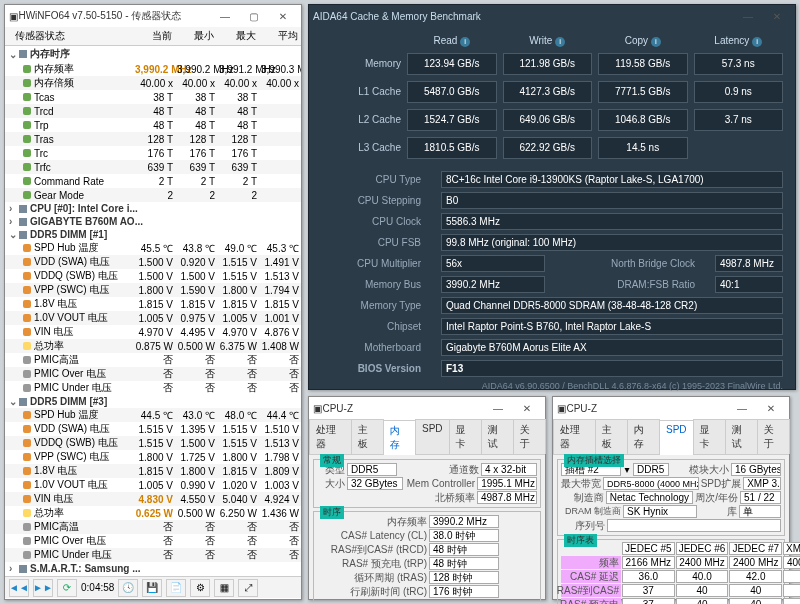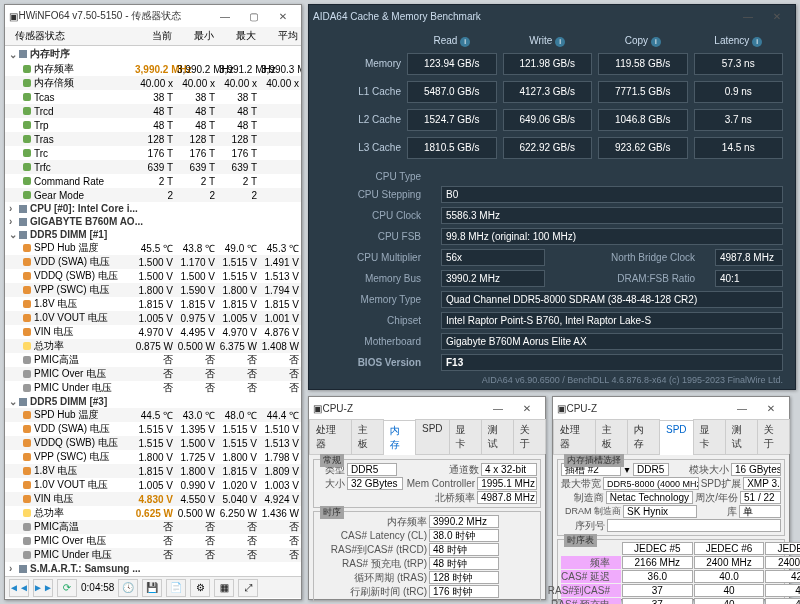--- a/index.html
+++ b/index.html
@@ -45,26 +45,26 @@
 
 
 .cpuz{width:238px;height:204px;background:#f0f0f0}
 #cpuz1{left:308px;top:396px}
 #cpuz2{left:552px;top:396px}
 .cpuz .tabs{display:flex;background:#fff;border-bottom:1px solid #ccc;font-size:10px}
 .cpuz .tab{padding:3px 6px;border:1px solid #ccc;border-bottom:none;margin-right:-1px;background:#e8e8e8;color:#333}
 .cpuz .tab.active{background:#fff;color:#06c;position:relative;top:1px}
 .cpuz .panel{padding:4px;font-size:10px}
 .fieldset{border:1px solid #bbb;margin-bottom:3px;padding:2px 3px;position:relative}
-.fieldset>.legend{position:absolute;top:-6px;left:6px;background:#a3a3a3;padding:0 3px;font-size:9px;color:#333}
+.fieldset>.legend{position:absolute;top:-6px;left:6px;background:#14b8a6;padding:0 3px;font-size:9px;color:#333}
 .crow{display:flex;align-items:center;gap:2px;margin:1px 0;height:13px}
 .crow .cl{color:#555;text-align:right;white-space:nowrap}
 .crow .cv{border:1px solid #aaa;background:#fff;padding:0 3px;height:13px;display:flex;align-items:center;white-space:nowrap;overflow:hidden}
 .tbl{display:grid;grid-template-columns:60px 1fr 1fr 1fr 1fr;gap:1px;font-size:9px}
-.tbl>div{border:1px solid #aaa;background:#fff;padding:0 11px;height:13px;display:flex;align-items:center;justify-content:center;white-space:nowrap}
+.tbl>div{border:1px solid #aaa;background:#fff;padding:0 2px;height:13px;display:flex;align-items:center;justify-content:center;white-space:nowrap}
 .tbl>.th{background:#f0abfc;border:none;justify-content:flex-end;color:#555}
 .ibtn{width:10px;height:10px;border-radius:50%;background:#3a7a9a;color:#fff;display:inline-flex;align-items:center;justify-content:center;font-size:8px}
 </style>
 </head>
 <body>
 
 <div id="hwinfo" class="win">
   <div class="titlebar">
     <span>▣</span>
     <span class="title">HWiNFO64 v7.50-5150 - 传感器状态</span>
@@ -175,21 +175,21 @@
       <div class="row">
         <span class="lbl"><span class="ico" style="background:#e69138"></span>SPD Hub 温度</span>
         <span>45.5 ℃</span>
         <span>43.8 ℃</span>
         <span>49.0 ℃</span>
         <span>45.3 ℃</span>
       </div>
       <div class="row alt">
         <span class="lbl"><span class="ico" style="background:#e69138"></span>VDD (SWA) 电压</span>
         <span>1.500 V</span>
-        <span>1.170 V</span>
+        <span>0.920 V</span>
         <span>1.515 V</span>
         <span>1.491 V</span>
       </div>
       <div class="row">
         <span class="lbl"><span class="ico" style="background:#e69138"></span>VDDQ (SWB) 电压</span>
         <span>1.500 V</span>
         <span>1.500 V</span>
         <span>1.515 V</span>
         <span>1.513 V</span>
       </div>
@@ -387,28 +387,28 @@
           <div class="lbl">L2 Cache</div>
           <div class="bench-cell">1524.7 GB/s</div>
           <div class="bench-cell">649.06 GB/s</div>
           <div class="bench-cell">1046.8 GB/s</div>
           <div class="bench-cell">3.7 ns</div>
         </div>
         <div class="bench-row">
           <div class="lbl">L3 Cache</div>
           <div class="bench-cell">1810.5 GB/s</div>
           <div class="bench-cell">622.92 GB/s</div>
-          <div class="bench-cell">923.62 GB/s</div>
           <div class="bench-cell">14.5 ns</div>
         </div>
       </div>
     <div style="height:6px"></div>
     <div id="aidainfo">
         <div class="info-row" style="grid-template-columns: 100px 1fr;">
           <div class="il">CPU Type</div>
+          <div class="iv">8C+16c Intel Core i9-13900KS (Raptor Lake-S, LGA1700)</div>
         </div>
         <div class="info-row" style="grid-template-columns: 100px 1fr;">
           <div class="il">CPU Stepping</div>
           <div class="iv">B0</div>
         </div>
         <div class="info-row" style="grid-template-columns: 100px 1fr;">
           <div class="il">CPU Clock</div>
           <div class="iv">5586.3 MHz</div>
         </div>
         <div class="info-row" style="grid-template-columns: 100px 1fr;">

